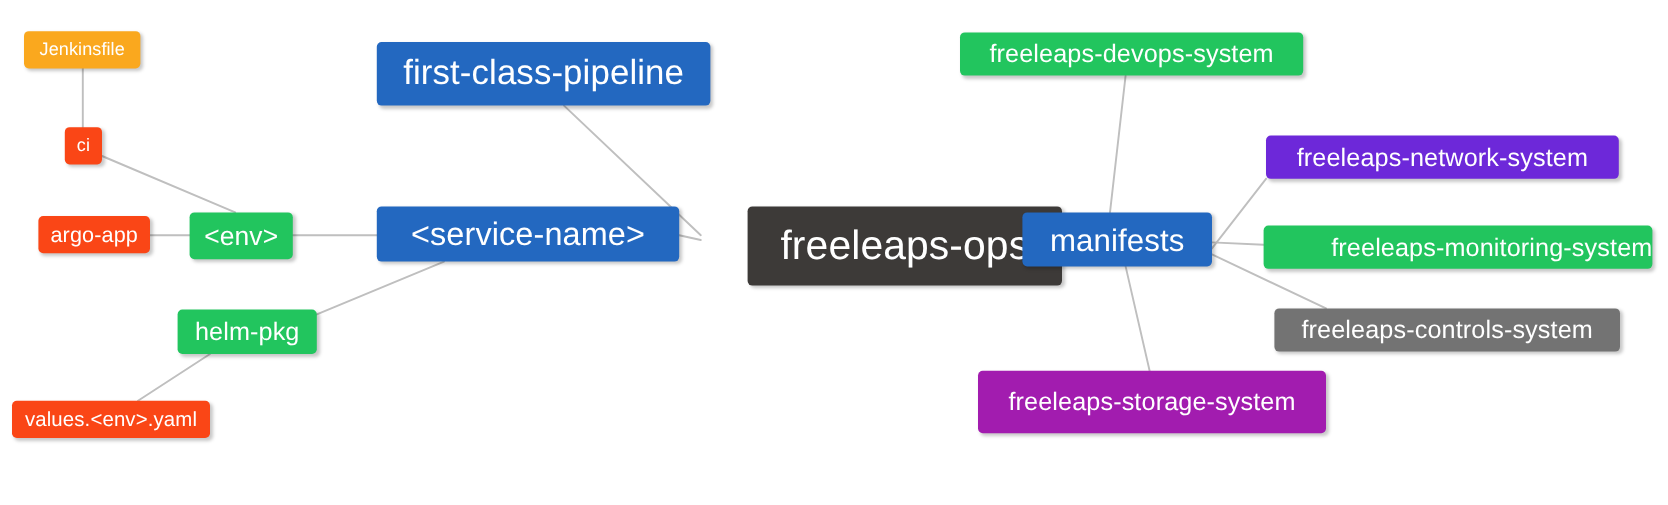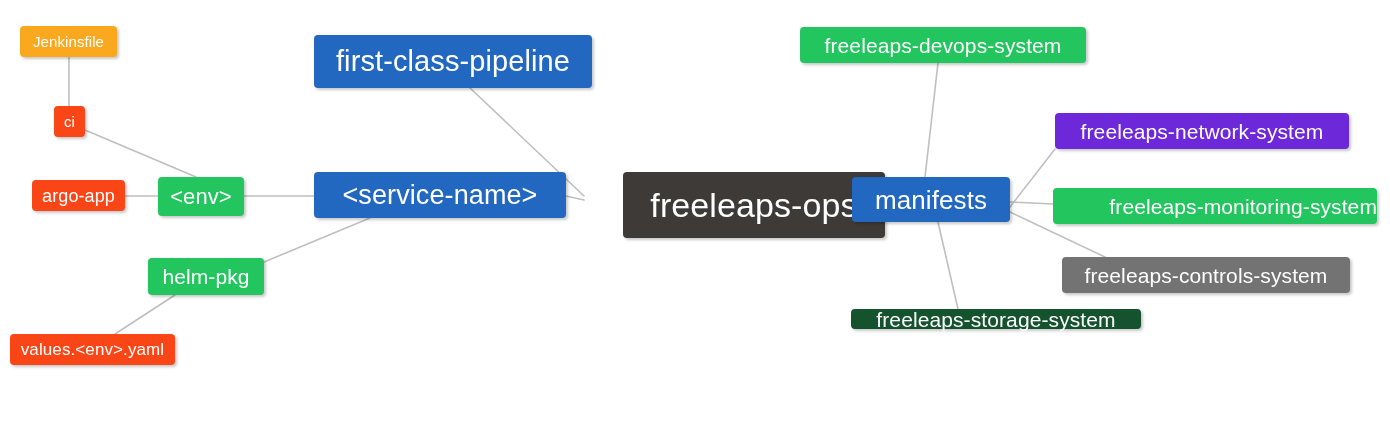--- a/index.html
+++ b/index.html
@@ -102,18 +102,18 @@
       </div>
       <div class="node" style="left: 1055px; top: 113px; width: 294px; height: 36px; background: #6d28d9; font-size: 21px;">
         <span class="node-label">freeleaps-network-system</span>
       </div>
       <div class="node" style="left: 1053px; top: 188px; width: 324px; height: 36px; background: rgb(34, 197, 94); font-size: 21px; justify-content: flex-end;">
         <span class="node-label">freeleaps-monitoring-system</span>
       </div>
       <div class="node" style="left: 1062px; top: 257px; width: 288px; height: 36px; background: #737373; font-size: 21px;">
         <span class="node-label">freeleaps-controls-system</span>
       </div>
-      <div class="node" style="left: 815px; top: 309px; width: 290px; height: 20px; background: #14532d; font-size: 21px; margin-left: 36px;">
+      <div class="node" style="left: 815px; top: 309px; width: 290px; height: 52px; background: #a21caf; font-size: 21px;">
         <span class="node-label">freeleaps-storage-system</span>
       </div>
     </div>
 
 </div>
 
 </body></html>

